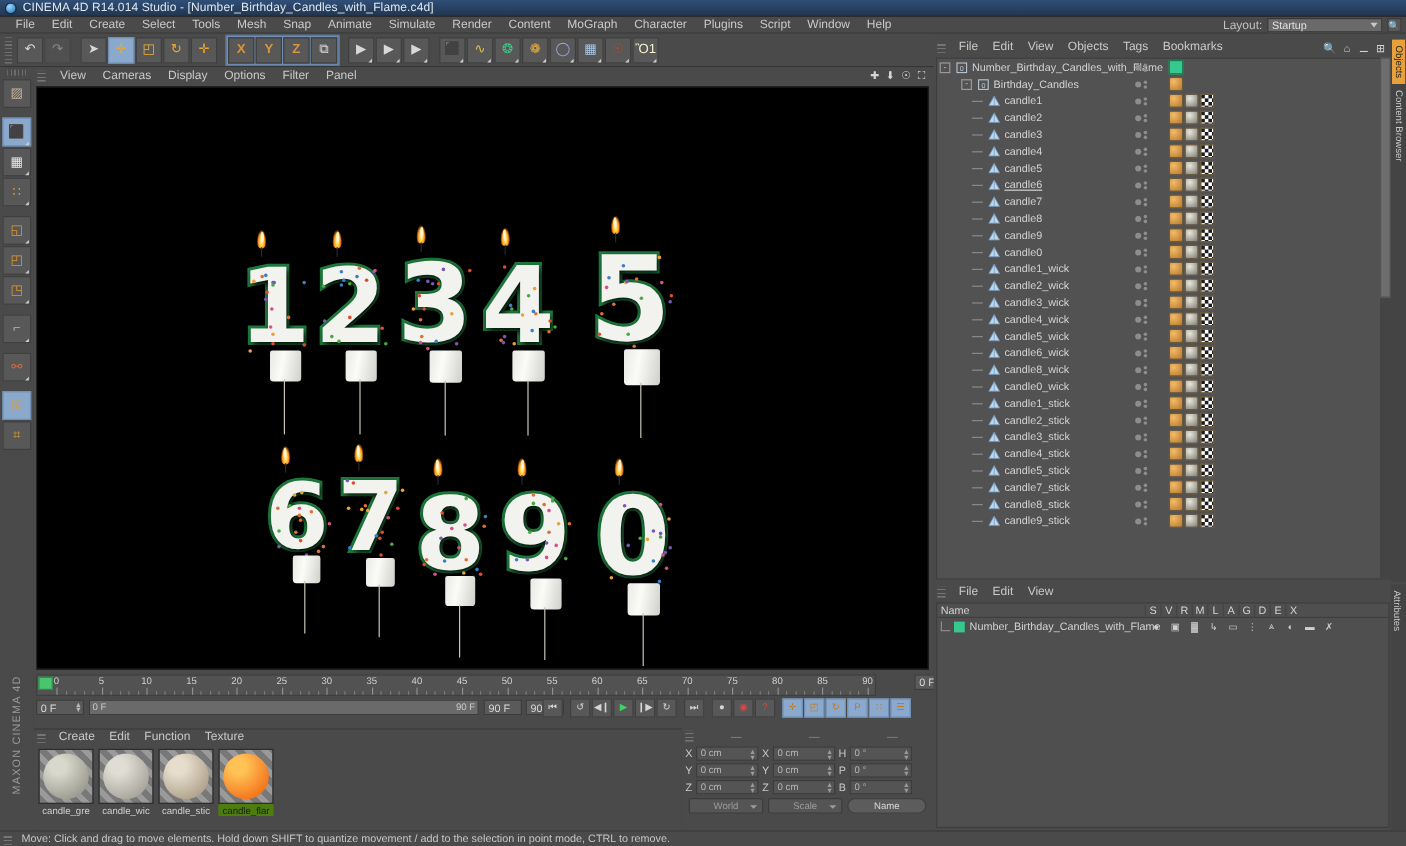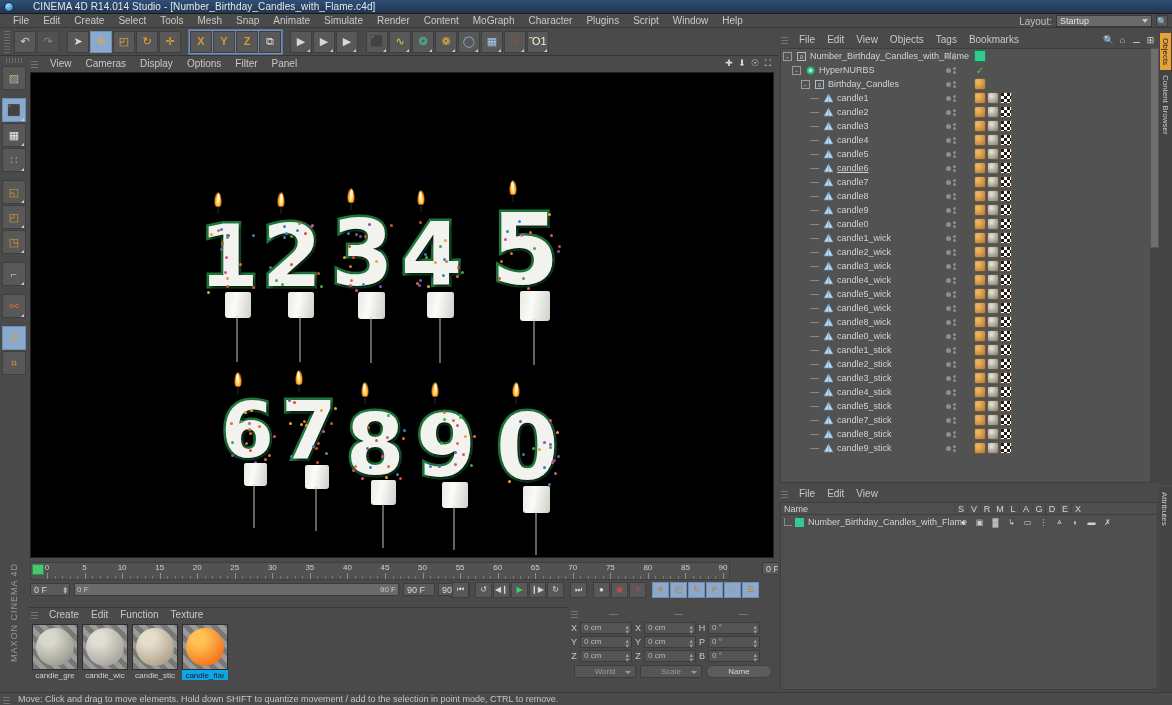--- a/index.html
+++ b/index.html
@@ -7,21 +7,21 @@
   body {
     width:1172px; height:705px; overflow:hidden;
     font-family:"Liberation Sans", sans-serif;
     font-size:10px; color:#c8c8c8;
     background:#4a4a4a;
     position:relative;
   }
   
   #titlebar{
     height:14px; background:linear-gradient(#2f4f78,#22364f);
-    display:flex; align-items:center; gap:19px; padding-left:4px;
+    display:flex; align-items:center; gap:5px; padding-left:4px;
     border-bottom:1px solid #1b1b1b;
   }
   #titlebar .tb-logo{
     width:10px;height:10px;border-radius:50%;
     background:radial-gradient(circle at 35% 30%,#9fd8ff,#1f6aa8);
     border:1px solid #0d2c4a; flex:none;
   }
   #titlebar .tb-text{ font-size:10px;color:#dfe7f0; letter-spacing:.1px;}
   
   #menubar{
@@ -149,21 +149,21 @@
      repeating-linear-gradient(0deg,#757575 0 1px,transparent 1px 3px);margin-right:5px;}
   #mathdr .mm{padding:0 6px;font-size:10px;color:#c9c9c9;}
   #matlist{position:absolute;left:4px;top:16px;display:flex;gap:4px;}
   .matcell{width:46px;}
   .matsphere{width:46px;height:46px;border:1px solid #2e2e2e;
      background:repeating-linear-gradient(45deg,#787878 0 5px,#9a9a9a 5px 10px);
      display:flex;align-items:center;justify-content:center;}
   .msphere{width:38px;height:38px;border-radius:50%;}
   .matname{font-size:8px;text-align:center;color:#d0d0d0;padding-top:1px;
      white-space:nowrap;overflow:hidden;text-overflow:clip;}
-  .matname.sel{background:#0ea5e9;color:#1c1c1c;}
+  .matname.sel{background:#4d7c0f;color:#1c1c1c;}
   
   #coord{position:absolute;left:568px;top:607px;width:208px;height:85px;background:#4a4a4a;}
   #coordhdr{height:13px;display:flex;align-items:center;padding-left:3px;gap:0;}
   #coordhdr .vgrip{width:7px;height:9px;background:
      repeating-linear-gradient(0deg,#757575 0 1px,transparent 1px 3px);margin-right:3px;}
   #coordhdr .dash{flex:1;text-align:center;font-size:9px;color:#8e8e8e;}
   .crow{display:flex;align-items:center;height:13px;margin:1px 0 0 2px;gap:2px;}
   .caxis{width:8px;font-size:9px;color:#c8c8c8;text-align:center;flex:none;}
   .cfield{width:52px;height:12px;background:#545454;border:1px solid #3c3c3c;
      font-size:8px;color:#b8b8b8;display:flex;align-items:center;padding-left:3px;position:relative;}
@@ -1025,42 +1025,20 @@
           <span class="ovdots">
             <i></i>
             <i></i>
           </span>
         </div>
         <div class="otags">
           <span class="tg green"></span>
         </div>
       </div>
       <div class="orow">
-        <div class="otree" style="padding-left: 11px;">
-          <span class="oexp">-</span>
-          <span class="oicon">
-            <svg width="11" height="11" viewBox="0 0 11 11">
-              <circle cx="5.5" cy="5.5" r="4" fill="#3fc98c" stroke="#1d7a55" stroke-width="0.8"></circle>
-              <circle cx="5.5" cy="5.5" r="1.4" fill="#d8f5e8"></circle>
-            </svg>
-          </span>
-          <span class="olabel">HyperNURBS</span>
-        </div>
-        <div class="ocols">
-          <span class="odot"></span>
-          <span class="ovdots">
-            <i></i>
-            <i></i>
-          </span>
-        </div>
-        <div class="otags">
-          <span style="color: rgb(63, 210, 104); font-size: 10px; width: 12px; text-align: center;">✓</span>
-        </div>
-      </div>
-      <div class="orow">
         <div class="otree" style="padding-left: 20px;">
           <span class="oexp">-</span>
           <span class="oicon">
             <svg width="11" height="11" viewBox="0 0 11 11">
               <rect x="1.5" y="1.5" width="8" height="8" fill="none" stroke="#b9c7d4" stroke-width="0.9"></rect>
               <text x="5.5" y="8" font-size="6" fill="#b9c7d4" text-anchor="middle">0</text>
             </svg>
           </span>
           <span class="olabel">Birthday_Candles</span>
         </div>

